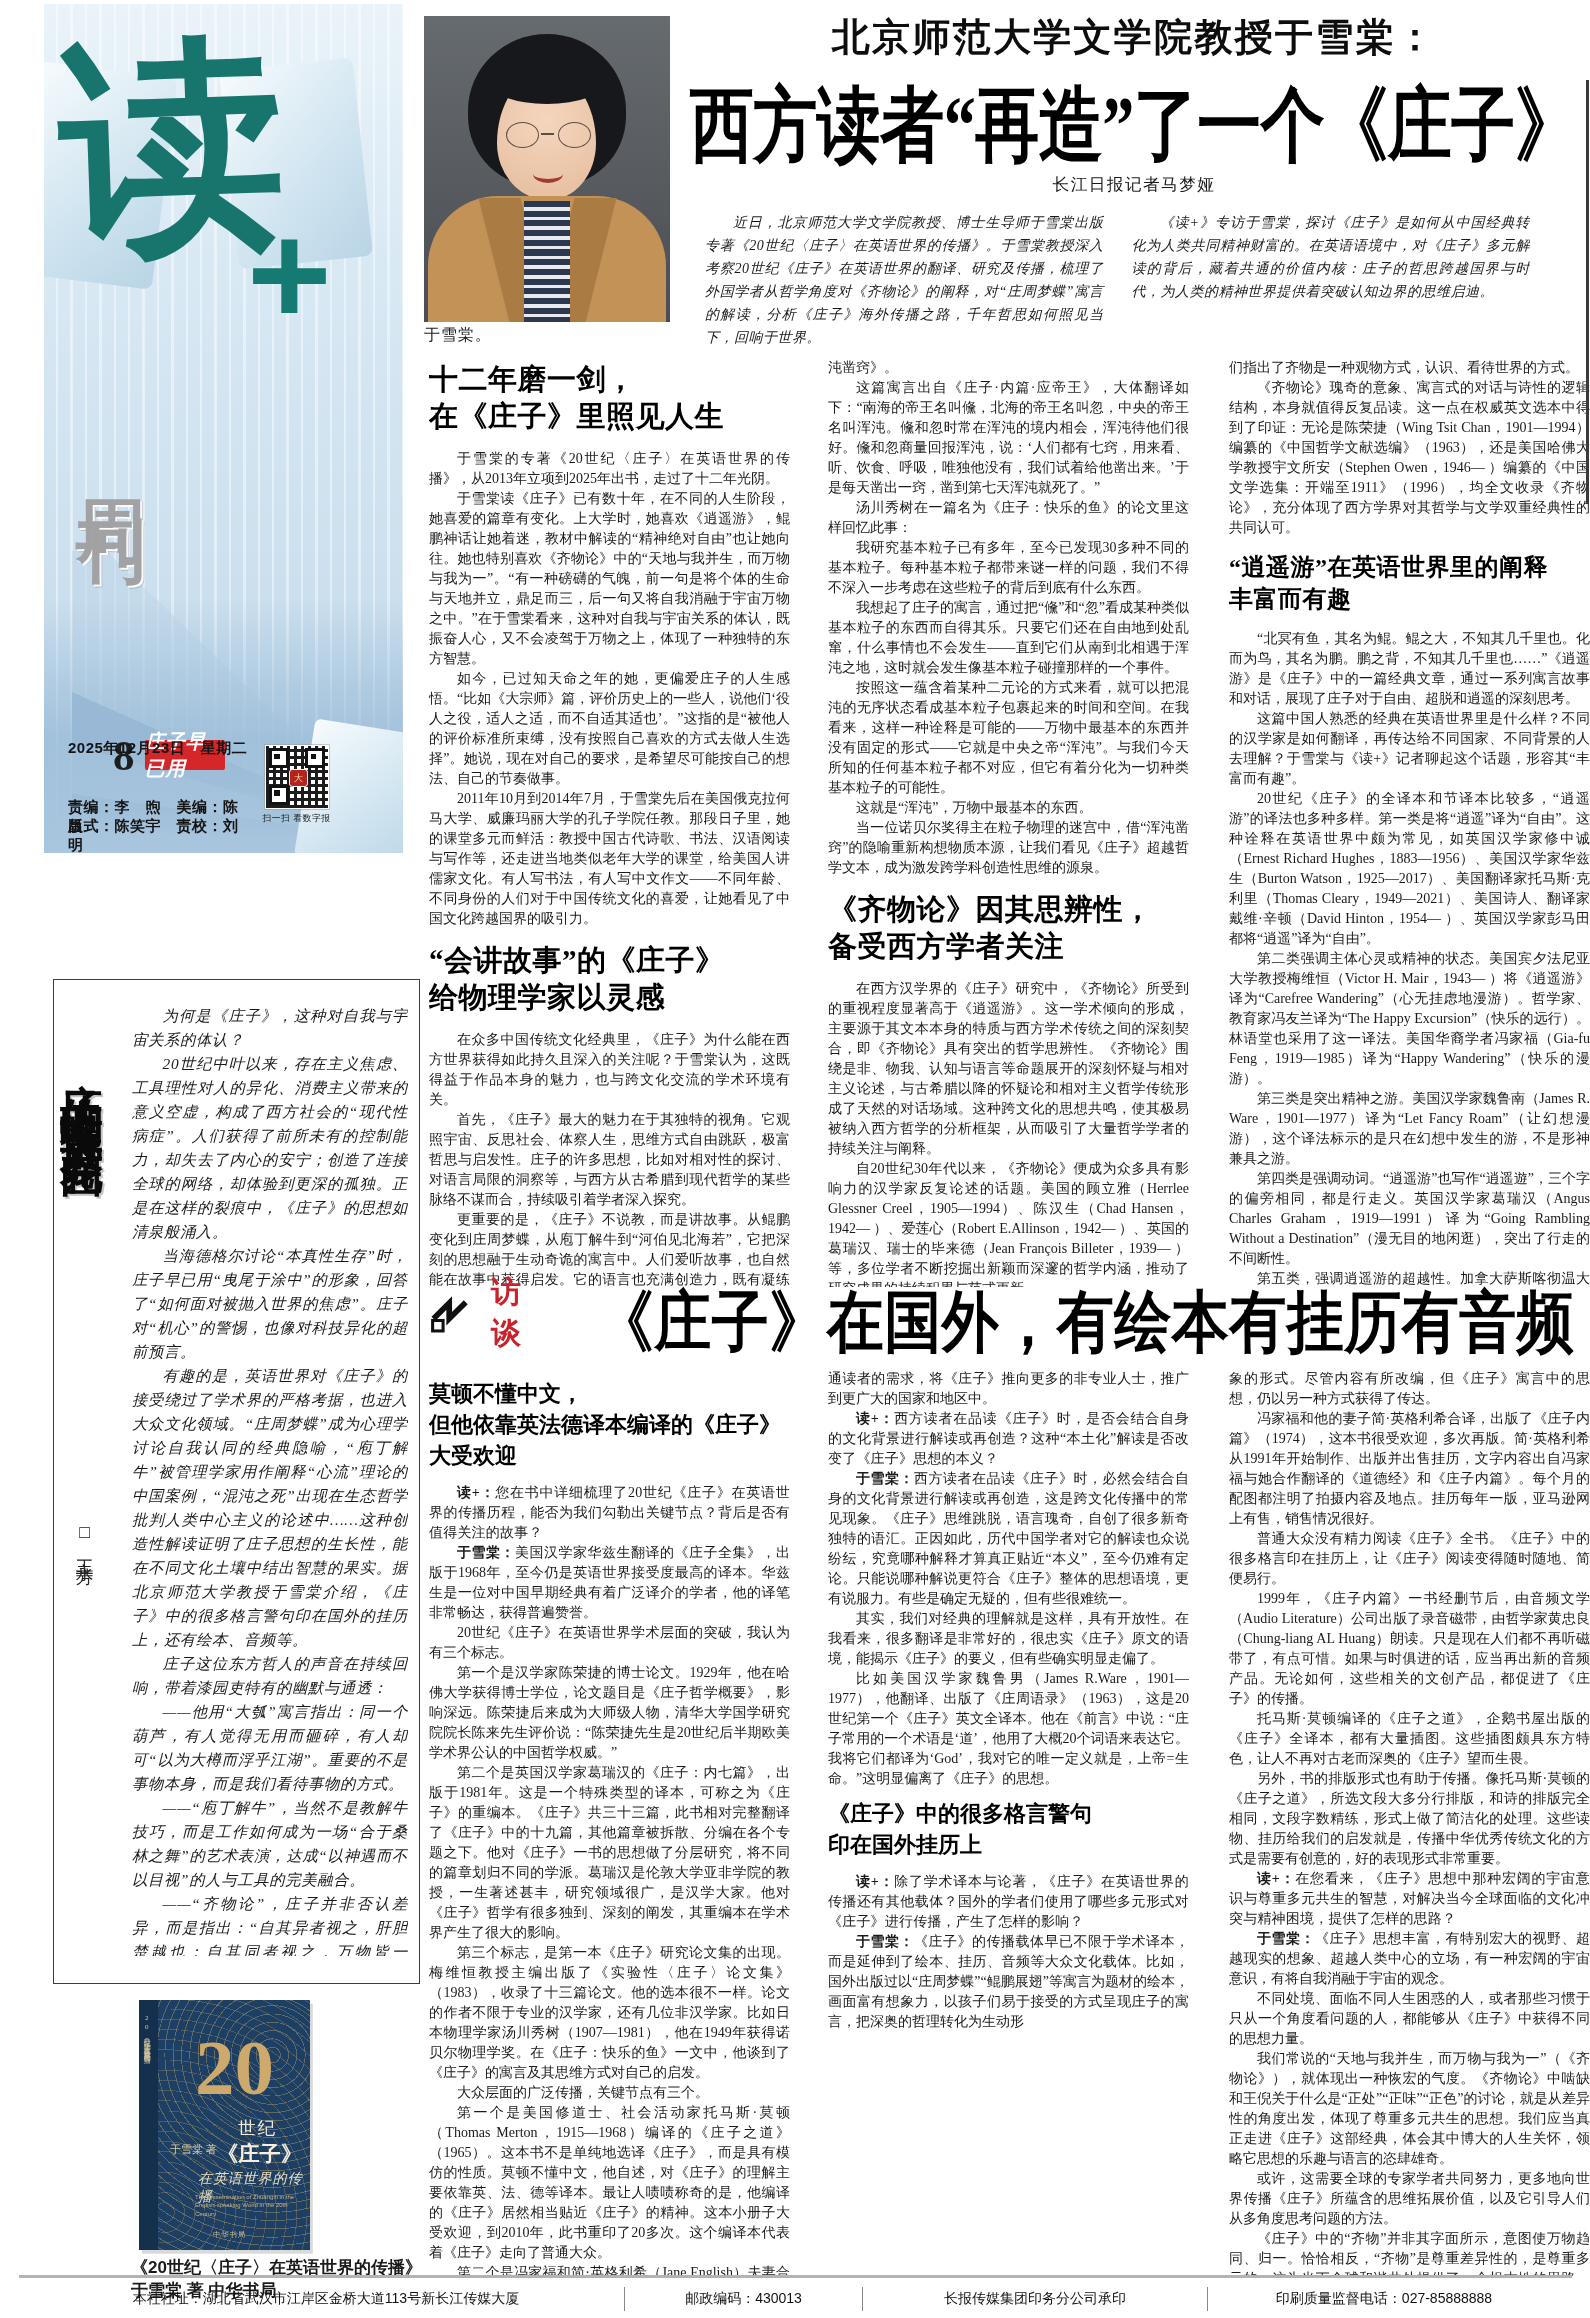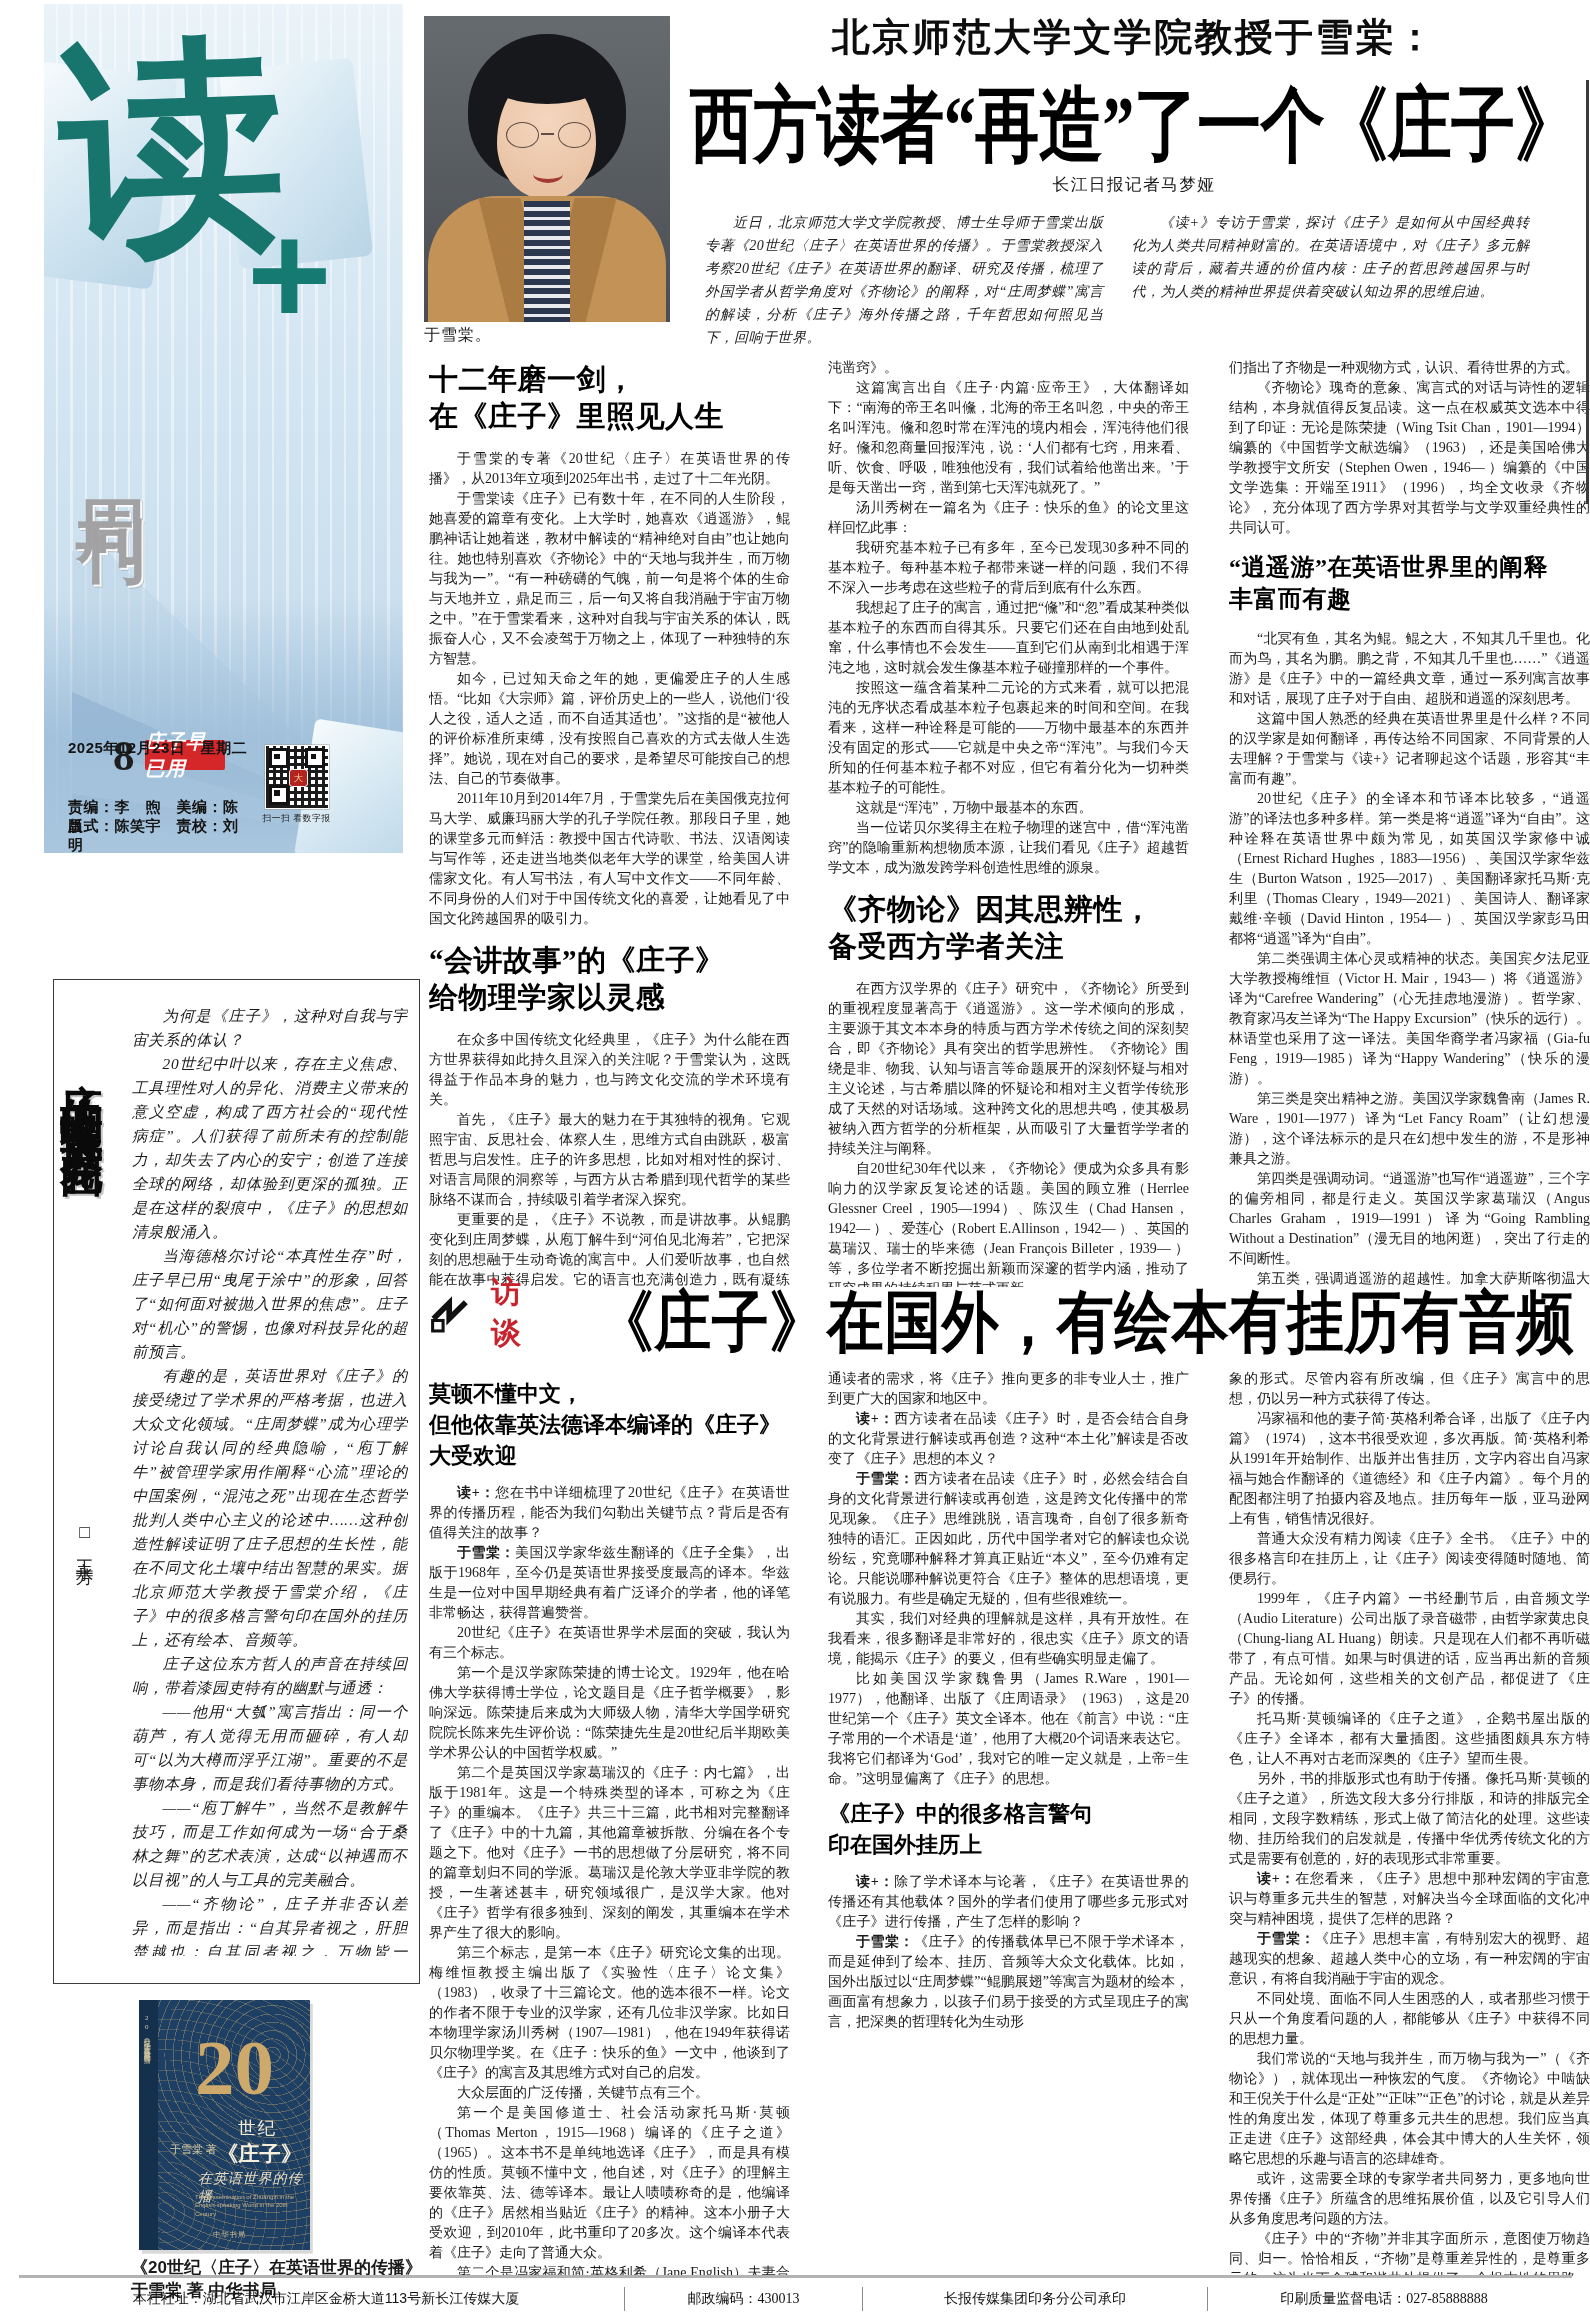--- a/index.html
+++ b/index.html
@@ -133,21 +133,21 @@
     color:#c9b488;font-family:"Liberation Sans",sans-serif;}
   #book .pub{position:absolute;left:74px;top:230px;font-size:7.4px;color:#cfbd94;letter-spacing:0.9px;}
   #book-caption{left:131px;top:2256px;width:306px;font-size:17px;line-height:23px;font-weight:700;
     font-family:"Liberation Sans",sans-serif;}
 
   
   #footer-rule{left:18.5px;top:2275px;width:1553px;height:3.2px;background:#b3b3b3;}
   #footer-row{left:28px;top:2287px;width:1535px;display:flex;font-family:"Liberation Sans",sans-serif;
     font-size:14px;color:#111;}
   #footer-row .seg{text-align:center;padding:2.8px 0;}
-  #footer-row .seg+.seg{border-left:0.9px solid #8a8a8a;font-family:Liberation Serif, serif;}
+  #footer-row .seg+.seg{border-left:0.9px solid #8a8a8a;}
   .fs1{width:596px;} .fs2{width:237px;} .fs3{width:344px;} .fs4{width:352px;}
 
   #edge-bar{left:1586px;top:80px;width:3.2px;height:424px;background:#3a3a3a;}
 </style>
 </head>
 <body>
 
 <div id="masthead" class="abs">
   <div class="stripes"></div>
   <div class="page-corner pc1"></div>

